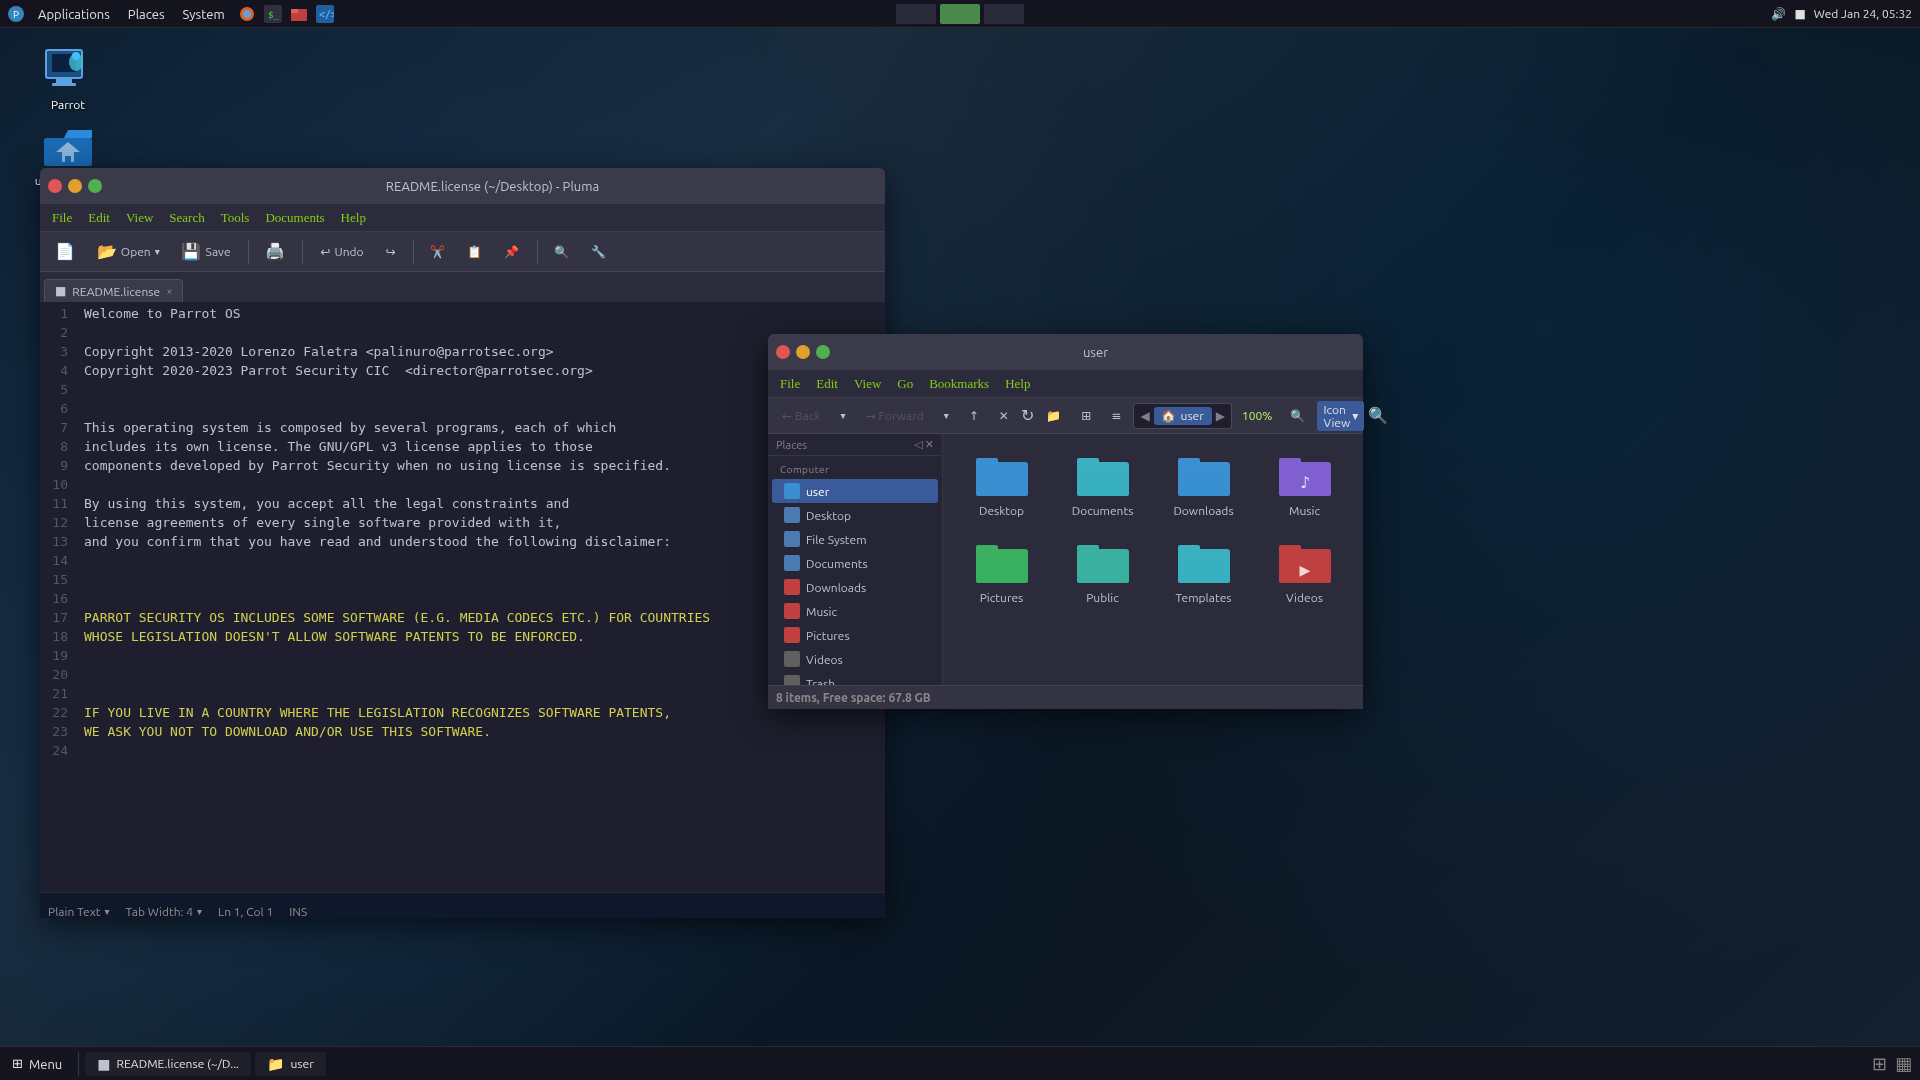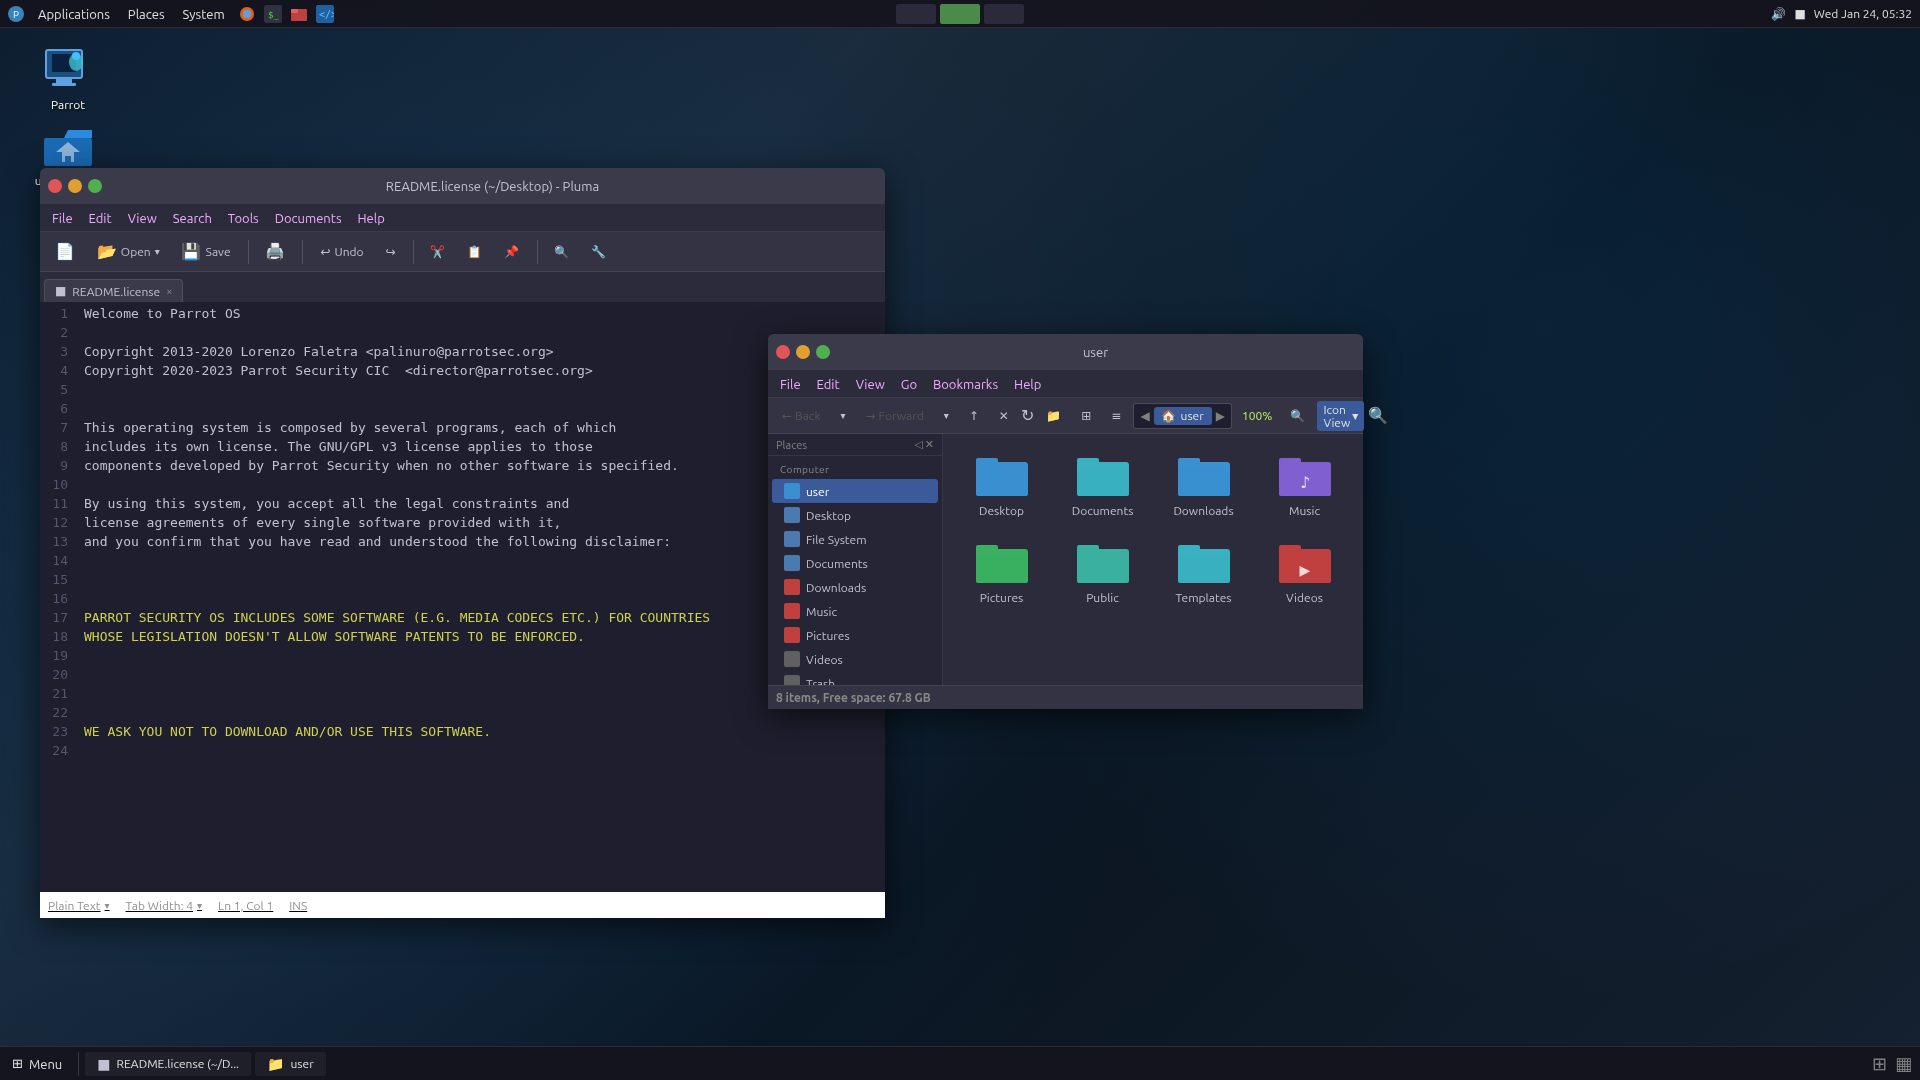--- a/index.html
+++ b/index.html
@@ -195,25 +195,26 @@
       height: 28px;
       background: #2b2b3b;
       display: flex;
       align-items: center;
       padding: 0 4px;
       border-bottom: 1px solid rgba(255,255,255,0.08);
       flex-shrink: 0;
     }
 
     .menu-item {
-      color: #f0abfc;
+      color: #84cc16;
       padding: 2px 8px;
       cursor: pointer;
       font-size: 13px;
       border-radius: 3px;
+      font-family: Liberation Serif, serif;
     }
 
     
     .toolbar {
       height: 40px;
       background: #333343;
       display: flex;
       align-items: center;
       padding: 0 6px;
       gap: 4px;
@@ -312,28 +313,27 @@
     .line-content {
       color: #c0c0d0;
       padding-left: 8px;
       white-space: pre;
     }
     .line-content.yellow { color: #d0d050; }
 
     
     .status-bar {
       height: 26px;
-      background: #ffffff;
-      display: flex;
-      align-items: center;
+      background: #0f172a;
+      display: flex;
+      align-items: flex-end;
       padding: 0 8px;
       gap: 16px;
       border-top: 1px solid rgba(255,255,255,0.08);
       flex-shrink: 0;
-      text-decoration: underline;
     }
 
     .status-item {
       color: #909090;
       font-size: 12px;
       display: flex;
       align-items: center;
       gap: 4px;
     }
 
@@ -745,21 +745,21 @@
         <div class="editor-line">
           <span class="line-number">7</span>
           <span class="line-content">This operating system is composed by several programs, each of which</span>
         </div>
         <div class="editor-line">
           <span class="line-number">8</span>
           <span class="line-content">includes its own license. The GNU/GPL v3 license applies to those</span>
         </div>
         <div class="editor-line">
           <span class="line-number">9</span>
-          <span class="line-content">components developed by Parrot Security when no other software is specified.</span>
+          <span class="line-content">components developed by Parrot Security when no using license is specified.</span>
         </div>
         <div class="editor-line">
           <span class="line-number">10</span>
           <span class="line-content"></span>
         </div>
         <div class="editor-line">
           <span class="line-number">11</span>
           <span class="line-content">By using this system, you accept all the legal constraints and</span>
         </div>
         <div class="editor-line">
@@ -796,20 +796,21 @@
         </div>
         <div class="editor-line">
           <span class="line-number">20</span>
         </div>
         <div class="editor-line">
           <span class="line-number">21</span>
           <span class="line-content"></span>
         </div>
         <div class="editor-line">
           <span class="line-number">22</span>
+          <span class="line-content yellow">IF YOU LIVE IN A COUNTRY WHERE THE LEGISLATION RECOGNIZES SOFTWARE PATENTS,</span>
         </div>
         <div class="editor-line">
           <span class="line-number">23</span>
           <span class="line-content yellow">WE ASK YOU NOT TO DOWNLOAD AND/OR USE THIS SOFTWARE.</span>
         </div>
         <div class="editor-line">
           <span class="line-number">24</span>
           <span class="line-content"></span>
         </div>
       </div>

